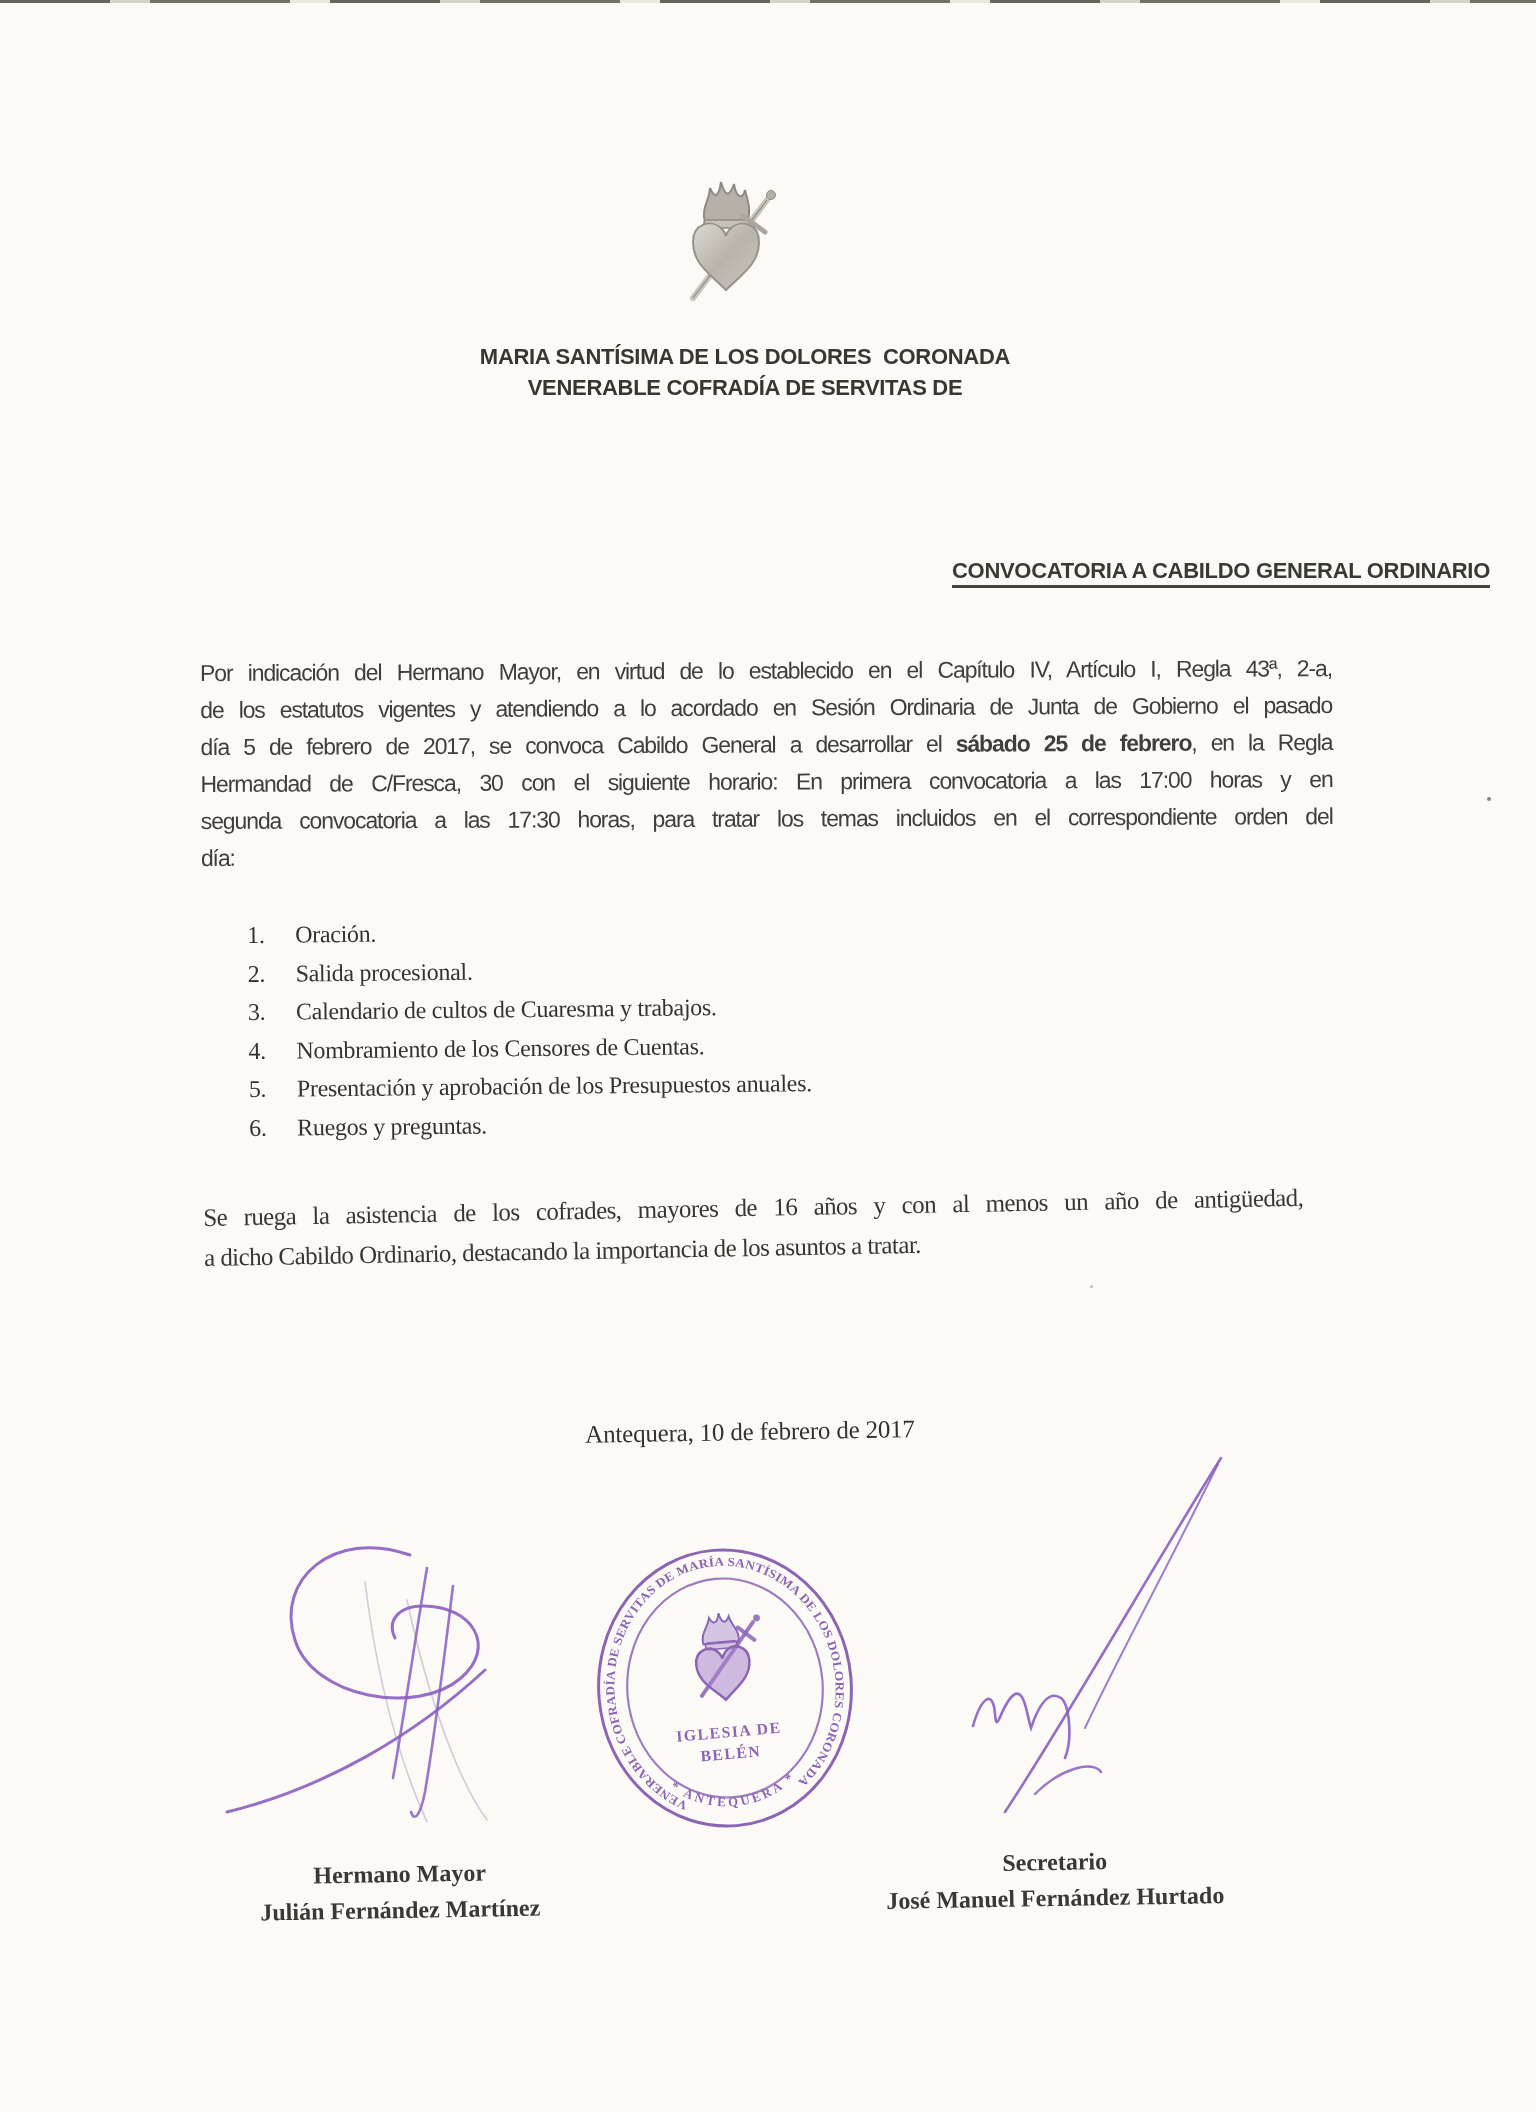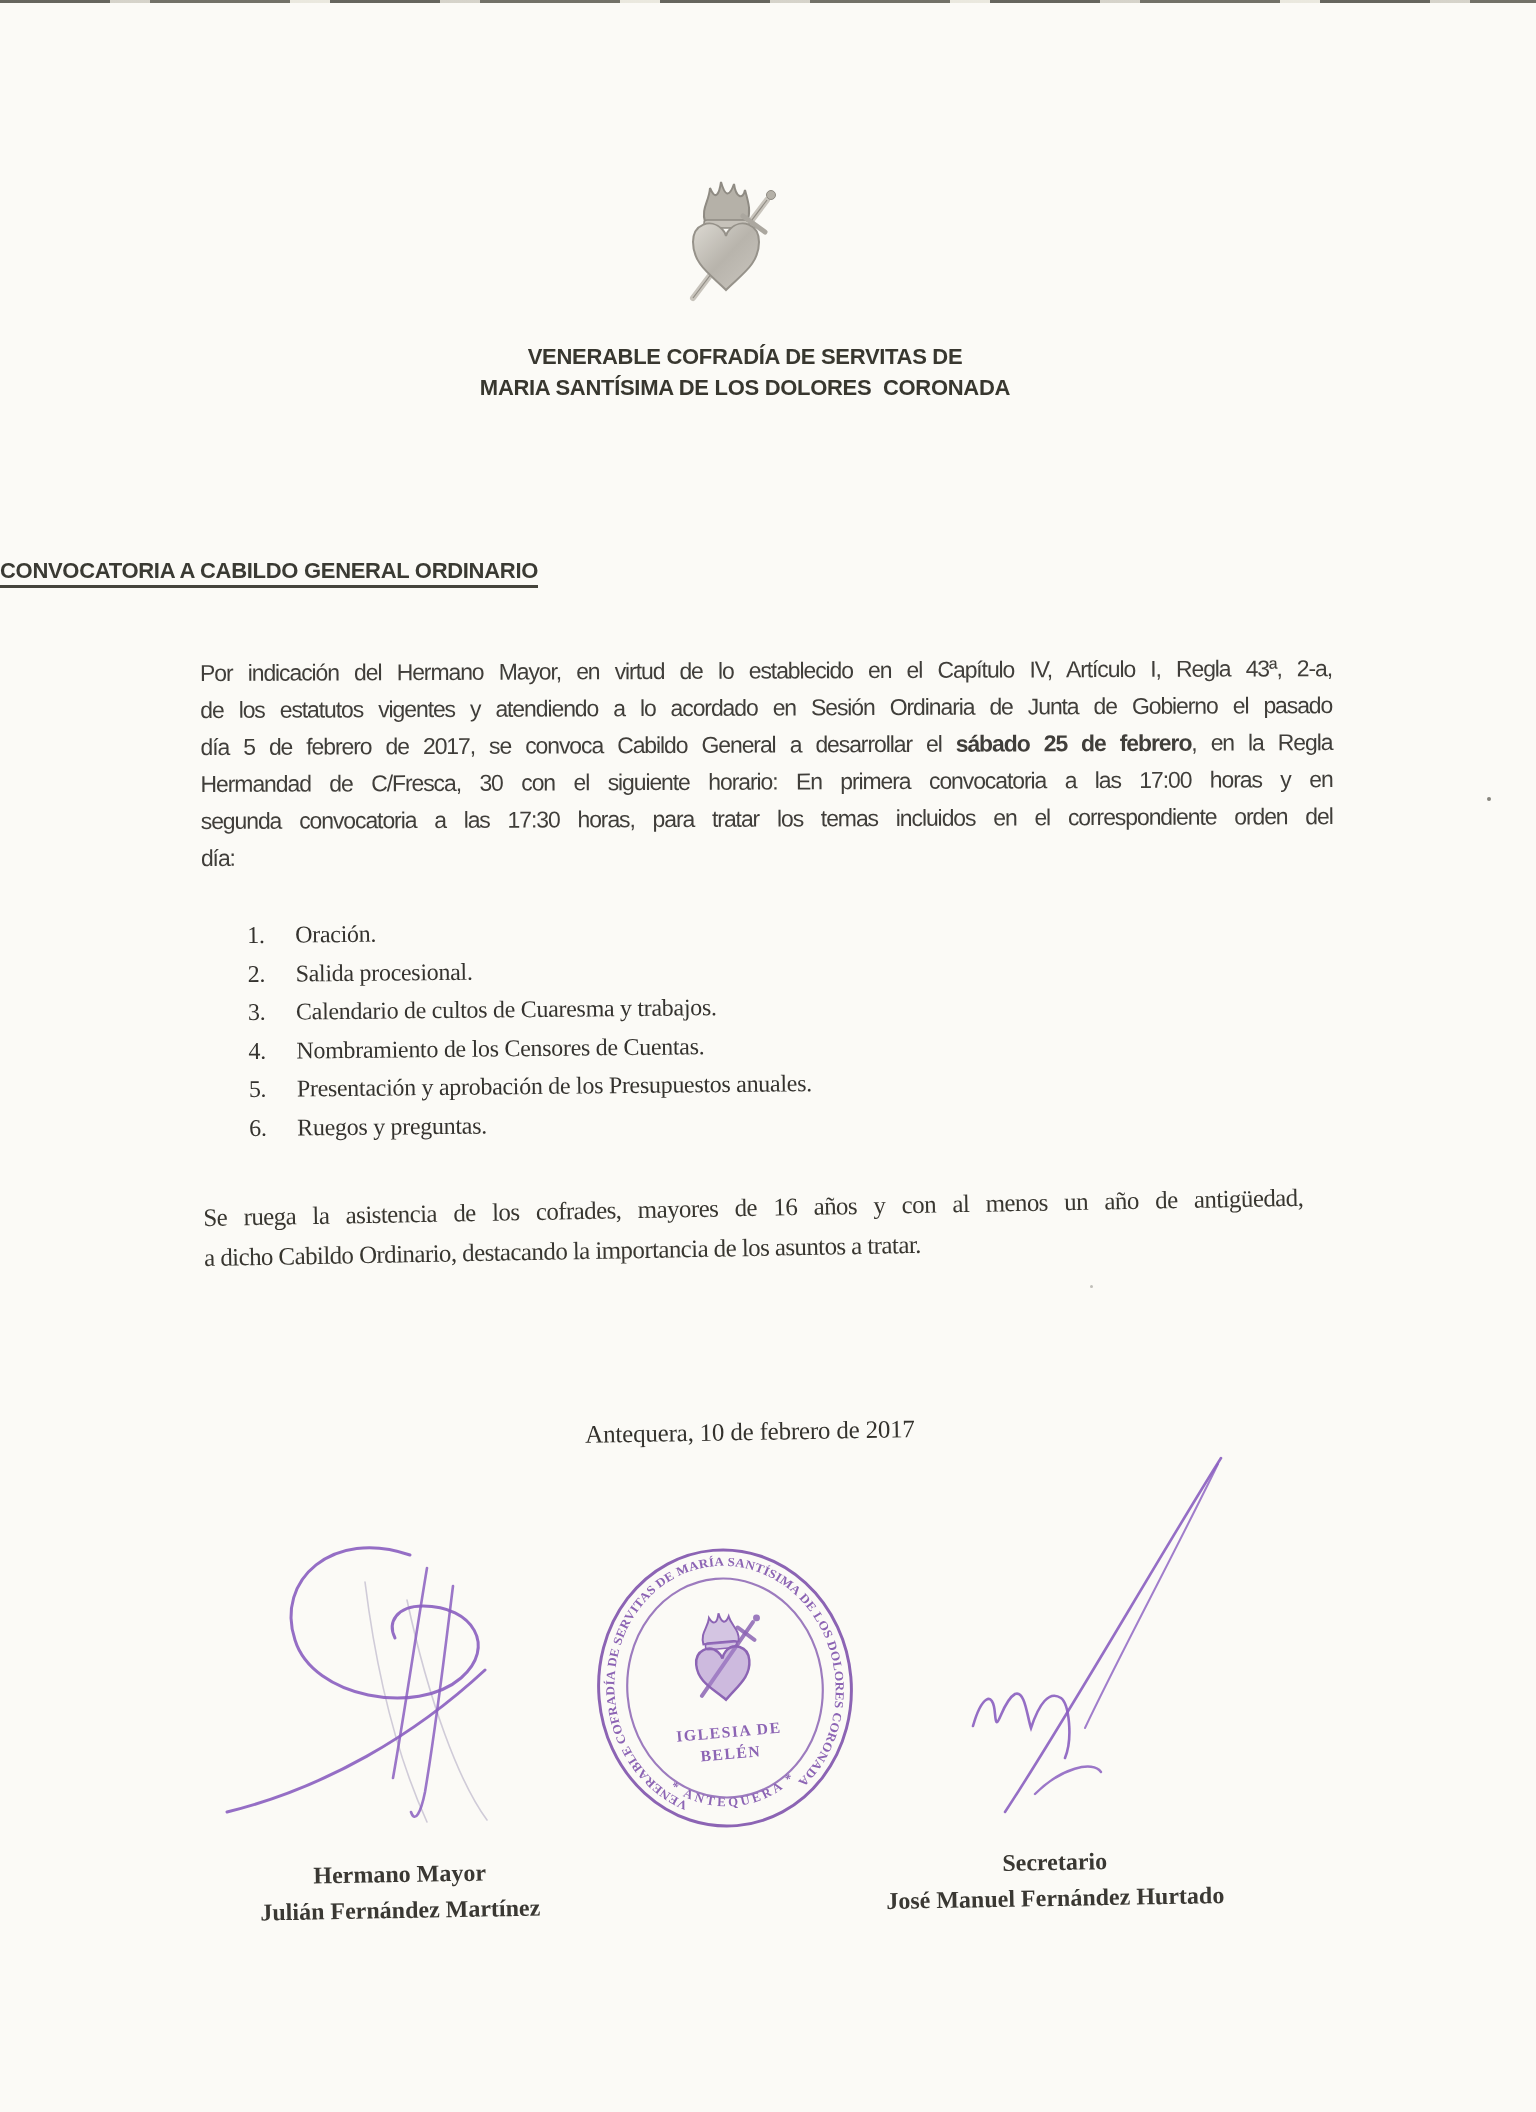--- a/index.html
+++ b/index.html
@@ -11,21 +11,21 @@
   }
   .scan-top-edge {
     position:absolute; top:0; left:0; width:100%; height:3px; opacity:.85;
     background:repeating-linear-gradient(90deg,#4c4b43 0 110px,#cfccc2 110px 150px,#5a594f 150px 290px,#e7e5da 290px 330px);
   }
   .org-title {
     position:absolute; top:341px; left:0; width:1490px; text-align:center;
     font-weight:bold; font-size:22px; line-height:31px; letter-spacing:-0.3px; color:#38372f;
   }
   .doc-heading {
-    position:absolute; top:558px; left:0; width:1490px; text-align:left;
+    position:absolute; top:558px; left:0; width:1490px; text-align:right;
     font-weight:bold; font-size:22px; letter-spacing:-0.3px; color:#3a3a33;
   }
   .doc-heading span { border-bottom:3px solid #45443c; padding-bottom:2px; }
   .para1 {
     position:absolute; top:655px; left:200px; width:1132px;
     font-size:23px; line-height:37px; letter-spacing:-1.1px; word-spacing:-0.5px;
     color:#403e3a; transform:rotate(-0.25deg); transform-origin:0 0;
   }
   .jline { text-align:justify; text-align-last:justify; white-space:nowrap; }
   .lline { text-align:left; }
@@ -82,22 +82,22 @@
     <g>
       <line x1="112" y1="30" x2="38" y2="128" stroke="#c8c4bc" stroke-width="6" stroke-linecap="round"></line>
       <line x1="112" y1="30" x2="38" y2="128" stroke="#908c84" stroke-width="1.2"></line>
       <line x1="88" y1="46" x2="110" y2="62" stroke="#aba79f" stroke-width="5" stroke-linecap="round"></line>
       <circle cx="116" cy="25" r="4.5" fill="#b5b1a8" stroke="#8f8b83" stroke-width="1"></circle>
     </g>
     <path d="M 71,120 C 55,104 38,94 38,72 C 38,54 56,48 67,59 C 70,62 71,66 71,66 C 71,66 72,62 75,59 C 86,48 104,54 104,72 C 104,94 87,104 71,120 Z" fill="url(#hg)" stroke="#96928a" stroke-width="2"></path>
   </svg>
 
   <div class="org-title">
+    <div>MARIA SANTÍSIMA DE LOS DOLORES &nbsp;CORONADA</div>
     <div>VENERABLE COFRADÍA DE SERVITAS DE</div>
-    <div>MARIA SANTÍSIMA DE LOS DOLORES &nbsp;CORONADA</div>
   </div>
 
   <div class="doc-heading">
     <span>CONVOCATORIA A CABILDO GENERAL ORDINARIO</span>
   </div>
 
   <div class="para1">
     <div class="jline">Por indicación del Hermano Mayor, en virtud de lo establecido en el Capítulo IV, Artículo I, Regla 43ª, 2-a,</div>
     <div class="jline">de los estatutos vigentes y atendiendo a lo acordado en Sesión Ordinaria de Junta de Gobierno el pasado</div>
     <div class="jline"><span>día 5 de febrero de 2017, se convoca Cabildo General a desarrollar el </span><span class="bold">sábado 25 de febrero</span><span>, en la Regla</span></div>

